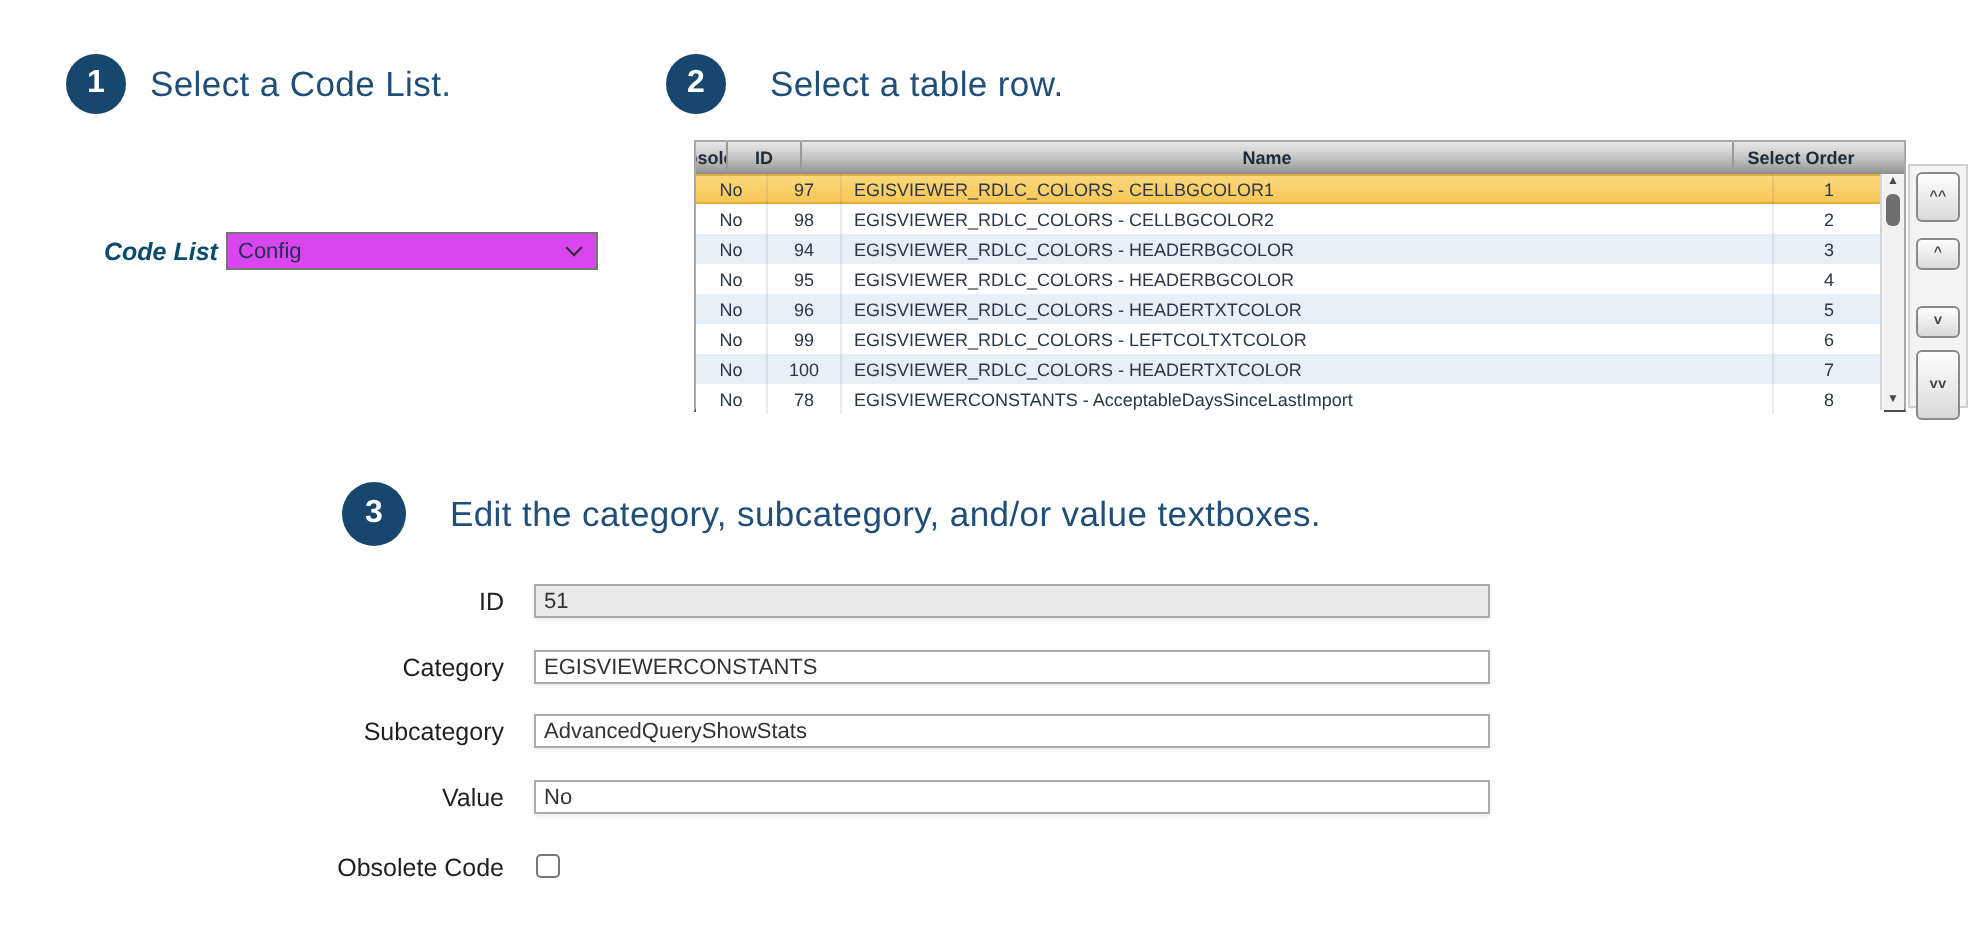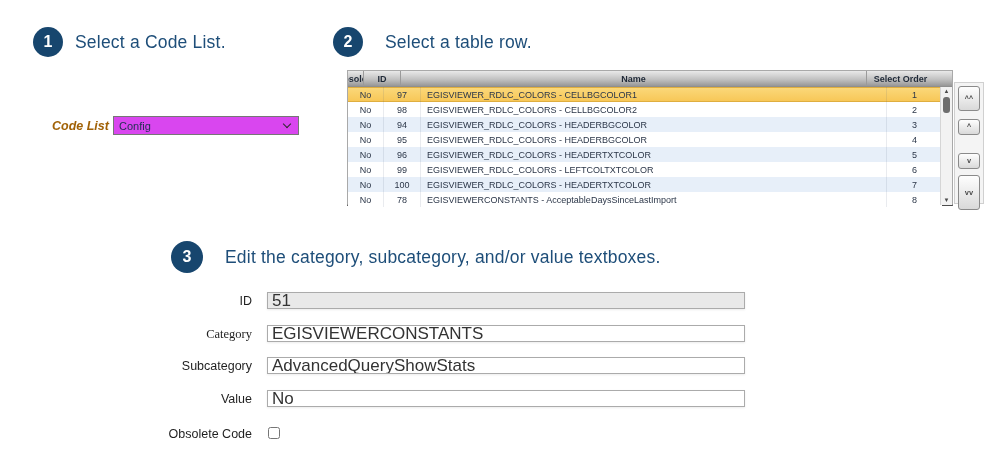--- a/index.html
+++ b/index.html
@@ -7,21 +7,21 @@
   body { font-family:"Liberation Sans", sans-serif; }
   #canvas { position:relative; width:986px; height:466px; background:#ffffff; overflow:hidden; }
 
   
   .step-circle { position:absolute; border-radius:50%; background:#17466e;
     color:#fff; font-weight:bold; display:flex; align-items:center; justify-content:center;
     font-size:16px; }
   .step-title { position:absolute; color:#1e4e79; font-size:17.5px; letter-spacing:.2px; }
 
   
-  .field-label-italic { position:absolute; font-size:12.5px; font-weight:bold; font-style:italic; color:#a16207; }
+  .field-label-italic { position:absolute; font-size:12.5px; font-weight:bold; font-style:italic; color:#0c4a6e; }
   .dropdown { position:absolute; left:113px; top:116px; width:186px; height:19px;
     border:1px solid #767676; background:#d946ef; display:flex; align-items:center; cursor:default; }
   .dropdown .dd-text { font-size:11px; color:#1f3050; padding-left:5px; flex:1; }
   .dropdown .chev { width:6px; height:6px; border-right:1.5px solid #2b2b2b; border-bottom:1.5px solid #2b2b2b;
     transform:rotate(45deg); margin-right:8px; margin-top:-3px; }
 
   
   .grid { position:absolute; left:347px; top:70px; width:606px; height:136px;
     border:1px solid #a9a9a9; border-bottom:2px solid #4c4c4c; background:#fff; }
   .ghead { display:flex; height:16px; background:linear-gradient(#e9e9e9,#c2c2c2 55%,#979797);
@@ -50,21 +50,21 @@
     background:linear-gradient(#fefefe,#d9d9d9); font-size:7px; font-weight:bold; color:#444;
     font-family:"Liberation Mono", monospace; cursor:default; }
   .rb0 { top:3px;  height:25px; }
   .rb1 { top:36px; height:16px; }
   .rb2 { top:70px; height:16px; }
   .rb3 { top:92px; height:35px; }
 
   
   .form-label { position:absolute; width:160px; text-align:right; font-size:12.5px; color:#1f1f1f; }
   .form-input { position:absolute; left:267px; width:478px; height:17px; border:1px solid #ababab;
-    font-size:17px; color:#333; padding-left:4px; font-family:"Liberation Sans", sans-serif;
+    font-size:11px; color:#333; padding-left:4px; font-family:"Liberation Sans", sans-serif;
     box-shadow:0 1px 2px rgba(0,0,0,0.08); background:#fff; }
   .form-input.ro { background:#e9e9e9; }
   .obsolete-cb { position:absolute; left:268px; top:427px; width:12px; height:12px; }
 </style>
 </head>
 <body>
 
 <div id="canvas">
 
   <div class="step-circle" style="left:33px; top:27px; width:30px; height:30px;">
@@ -156,21 +156,21 @@
   </div>
 
   <div class="step-circle" style="left:171px; top:241px; width:32px; height:32px;">
     <span>3</span>
   </div>
   <div class="step-title" style="left:225px; top:247px;">Edit the category, subcategory, and/or value textboxes.</div>
 
   <div class="form-label" style="left:92px; top:294px;">ID</div>
   <input class="form-input ro" style="top: 292px;" readonly="" value="51">
 
-  <div class="form-label" style="left:92px; top:327px;font-family:Liberation Serif, serif;">Category</div>
+  <div class="form-label" style="left:92px; top:327px;">Category</div>
   <input class="form-input" style="top: 325px;" value="EGISVIEWERCONSTANTS">
 
   <div class="form-label" style="left:92px; top:359px;">Subcategory</div>
   <input class="form-input" style="top: 357px;" value="AdvancedQueryShowStats">
 
   <div class="form-label" style="left:92px; top:392px;">Value</div>
   <input class="form-input" style="top: 390px;" value="No">
 
   <div class="form-label" style="left:92px; top:427px;">Obsolete Code</div>
   <input type="checkbox" class="obsolete-cb" style="">

